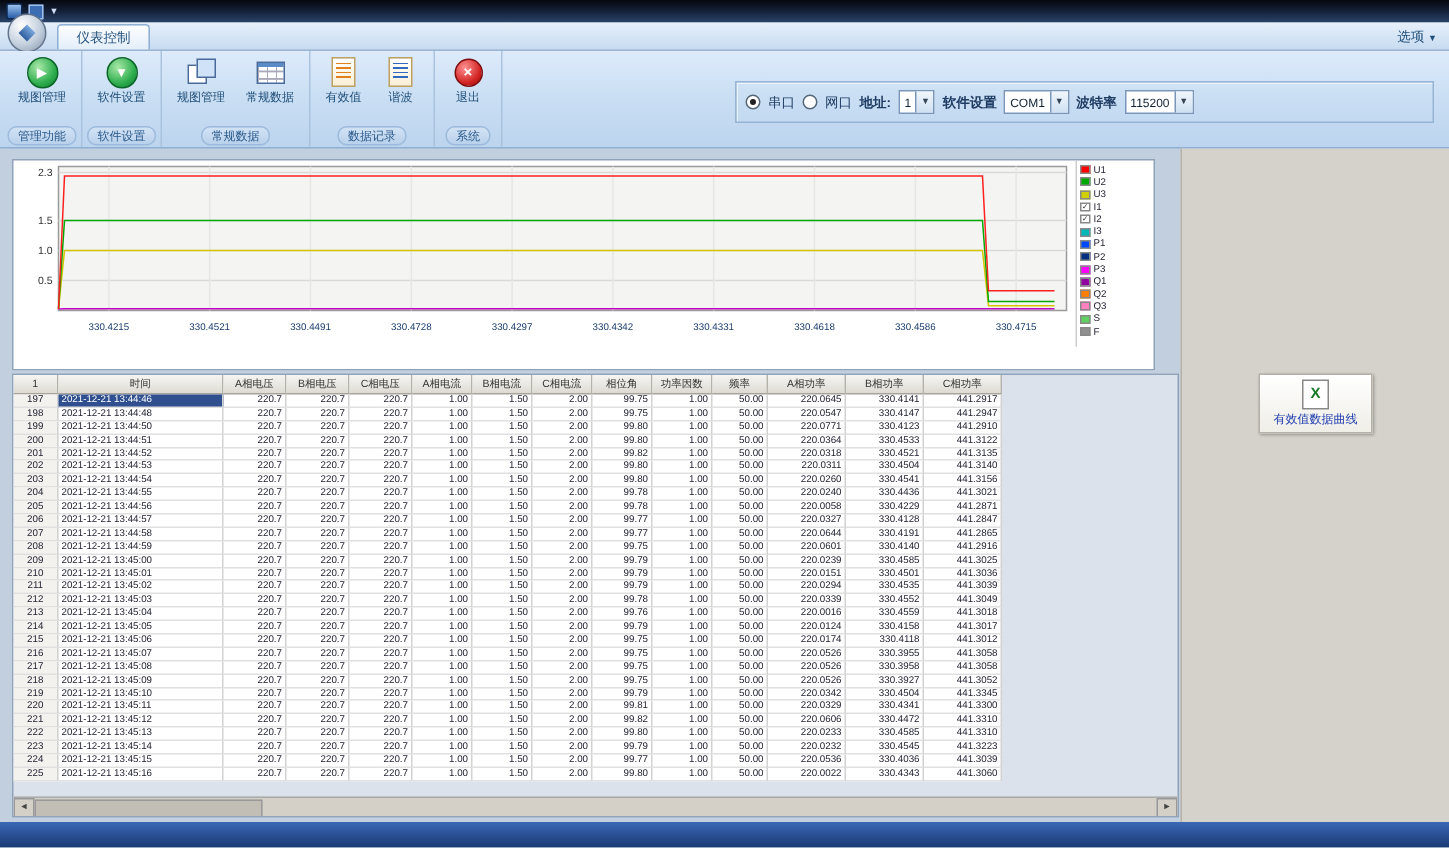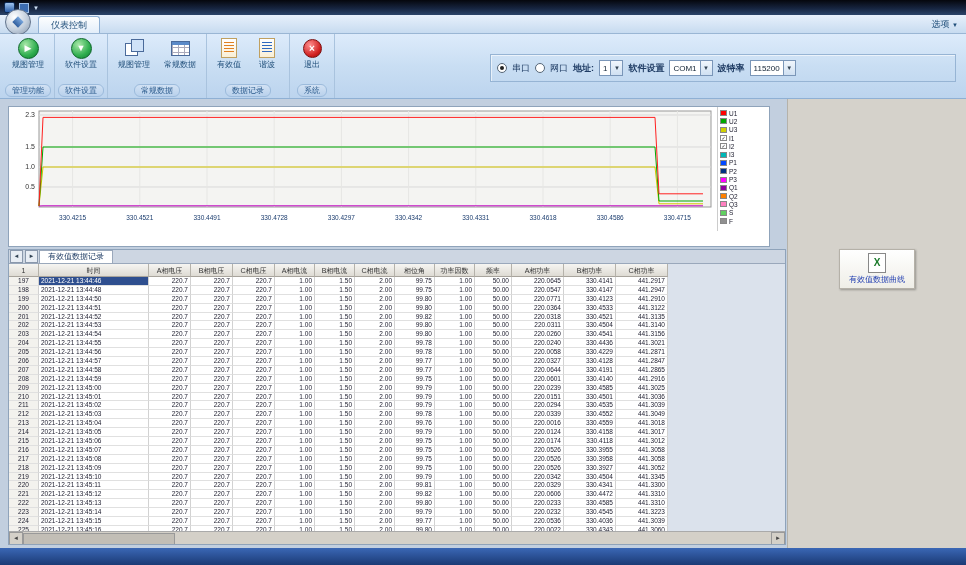--- a/index.html
+++ b/index.html
@@ -290,25 +290,20 @@
   </div>
 
   <div class="side-panel">
     <div class="side-btn" style="top:150px;">
       <span class="icxl">X</span>
       <span>有效值数据曲线</span>
     </div>
   </div>
 
   <div class="table-panel">
-    <div class="ttabs">
-      <span class="tnav">◄</span>
-      <span class="tnav">►</span>
-      <span class="ttab">有效值数据记录</span>
-    </div>
     <div class="grid">
         <div class="trow thead">
           <div class="tcell hcell" style="width: 30px;">1</div>
           <div class="tcell hcell" style="width: 110px;">时间</div>
           <div class="tcell hcell" style="width: 42px;">A相电压</div>
           <div class="tcell hcell" style="width: 42px;">B相电压</div>
           <div class="tcell hcell" style="width: 42px;">C相电压</div>
           <div class="tcell hcell" style="width: 40px;">A相电流</div>
           <div class="tcell hcell" style="width: 40px;">B相电流</div>
           <div class="tcell hcell" style="width: 40px;">C相电流</div>

